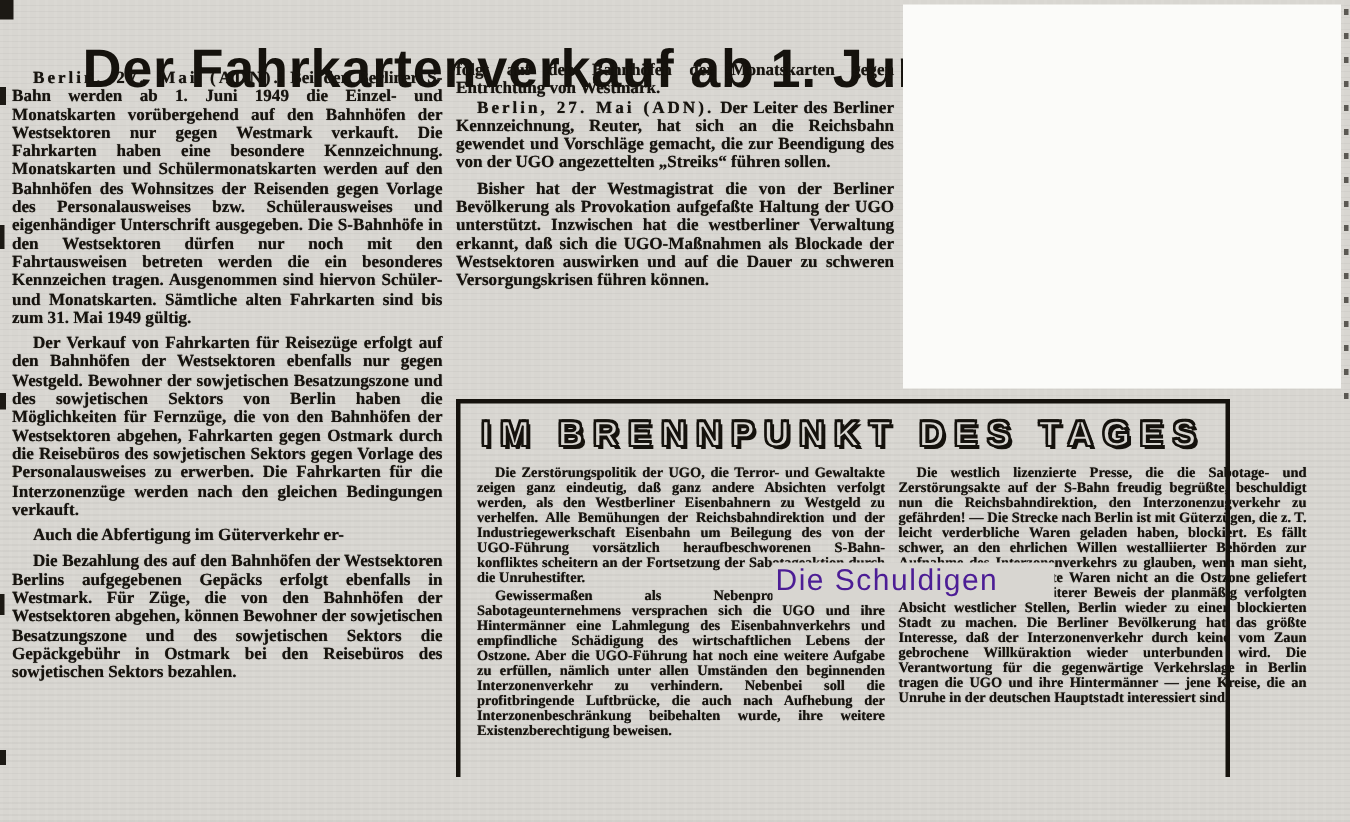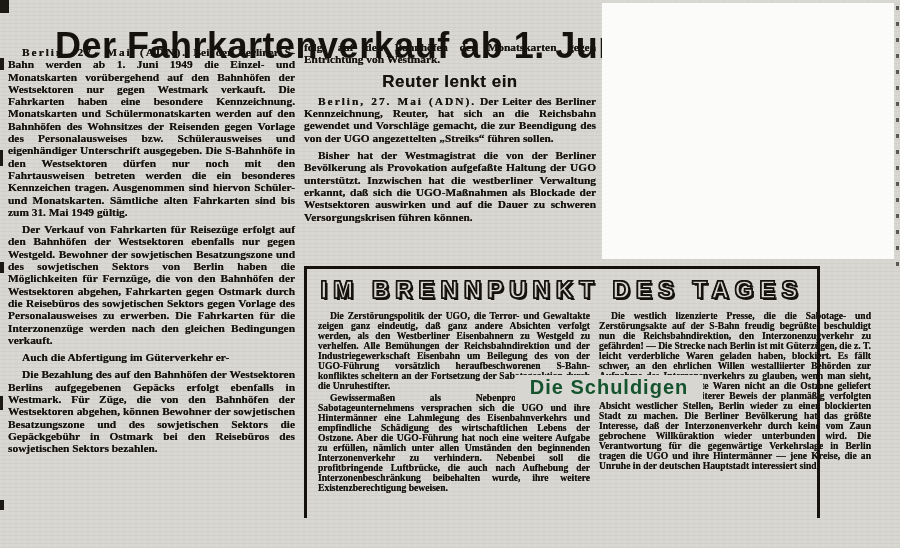--- a/index.html
+++ b/index.html
@@ -49,23 +49,23 @@
   }
   .box-col{ position:absolute; top:42px; width:272px;
     font-size:9.6px; line-height:10px; }
   .box-col p{ margin:0; text-indent:12px; }
   .box-col p + p{ margin-top:2px; }
   #box-col-left{ left:11px; }
   #box-col-right{ left:292px; }
   #inline-head{
     position:absolute; left:208px; top:106px; width:184px; height:24px;
     background:#d8d6d1; padding:1px 2px;
-    font-family:"Liberation Sans", sans-serif; font-weight:bold;
-    font-size:20px; letter-spacing:1px; text-align:center;
-    color:#14532d; white-space:nowrap;
+    font-family:"Liberation Sans", sans-serif; font-weight:normal;
+    font-size:20px; letter-spacing:1px; text-align:left;
+    color:#4c1d95; white-space:nowrap;
   }
   .artifact{ position:absolute; background:#1c1914; }
   #art-corner{ left:0; top:0; width:9px; height:13px; }
   #art-l1{ left:0; top:58px; width:4px; height:12px; }
   #art-l2{ left:0; top:150px; width:3px; height:16px; }
   #art-l3{ left:0; top:262px; width:4px; height:11px; }
   #art-l4{ left:0; top:396px; width:3px; height:14px; }
   #art-l5{ left:0; top:500px; width:4px; height:10px; }
   #art-right-strip{
     left:896px; top:4px; width:3px; height:262px;
@@ -81,21 +81,20 @@
 
   <div id="col-left" class="txt">
     <p><span class="dateline">Berlin, 27. Mai (ADN).</span><span> Bei der Berliner S-Bahn werden ab 1. Juni 1949 die Einzel- und Monatskarten vorübergehend auf den Bahnhöfen der Westsektoren nur gegen Westmark verkauft. Die Fahrkarten haben eine besondere Kennzeichnung. Monatskarten und Schülermonatskarten werden auf den Bahnhöfen des Wohnsitzes der Reisenden gegen Vorlage des Personalausweises bzw. Schülerausweises und eigenhändiger Unterschrift ausgegeben. Die S-Bahnhöfe in den Westsektoren dürfen nur noch mit den Fahrtausweisen betreten werden die ein besonderes Kennzeichen tragen. Ausgenommen sind hiervon Schüler- und Monatskarten. Sämtliche alten Fahrkarten sind bis zum 31. Mai 1949 gültig.</span></p>
     <p>Der Verkauf von Fahrkarten für Reisezüge erfolgt auf den Bahnhöfen der Westsektoren ebenfalls nur gegen Westgeld. Bewohner der sowjetischen Besatzungszone und des sowjetischen Sektors von Berlin haben die Möglichkeiten für Fernzüge, die von den Bahnhöfen der Westsektoren abgehen, Fahrkarten gegen Ostmark durch die Reisebüros des sowjetischen Sektors gegen Vorlage des Personalausweises zu erwerben. Die Fahrkarten für die Interzonenzüge werden nach den gleichen Bedingungen verkauft.</p>
     <p>Auch die Abfertigung im Güterverkehr er-</p>
     <p>Die Bezahlung des auf den Bahnhöfen der Westsektoren Berlins aufgegebenen Gepäcks erfolgt ebenfalls in Westmark. Für Züge, die von den Bahnhöfen der Westsektoren abgehen, können Bewohner der sowjetischen Besatzungszone und des sowjetischen Sektors die Gepäckgebühr in Ostmark bei den Reisebüros des sowjetischen Sektors bezahlen.</p>
   </div>
 
   <div id="col-mid" class="txt">
     <p style="text-indent:0">folgt auf den Bahnhöfen der Monatskarten gegen Entrichtung von Westmark.</p>
-    <h2 id="mid-subhead">Reuter lenkt ein</h2>
     <p style="margin-top:0"><span class="dateline">Berlin, 27. Mai (ADN).</span><span> Der Leiter des Berliner Kennzeichnung, Reuter, hat sich an die Reichsbahn gewendet und Vorschläge gemacht, die zur Beendigung des von der UGO angezettelten „Streiks“ führen sollen.</span></p>
     <p>Bisher hat der Westmagistrat die von der Berliner Bevölkerung als Provokation aufgefaßte Haltung der UGO unterstützt. Inzwischen hat die westberliner Verwaltung erkannt, daß sich die UGO-Maßnahmen als Blockade der Westsektoren auswirken und auf die Dauer zu schweren Versorgungskrisen führen können.</p>
   </div>
 
   <div id="cutout"></div>
 
   <div id="brennpunkt-box">
     <div id="brennpunkt-header">IM BRENNPUNKT DES TAGES</div>
 
     <div id="box-col-left" class="box-col txt">

